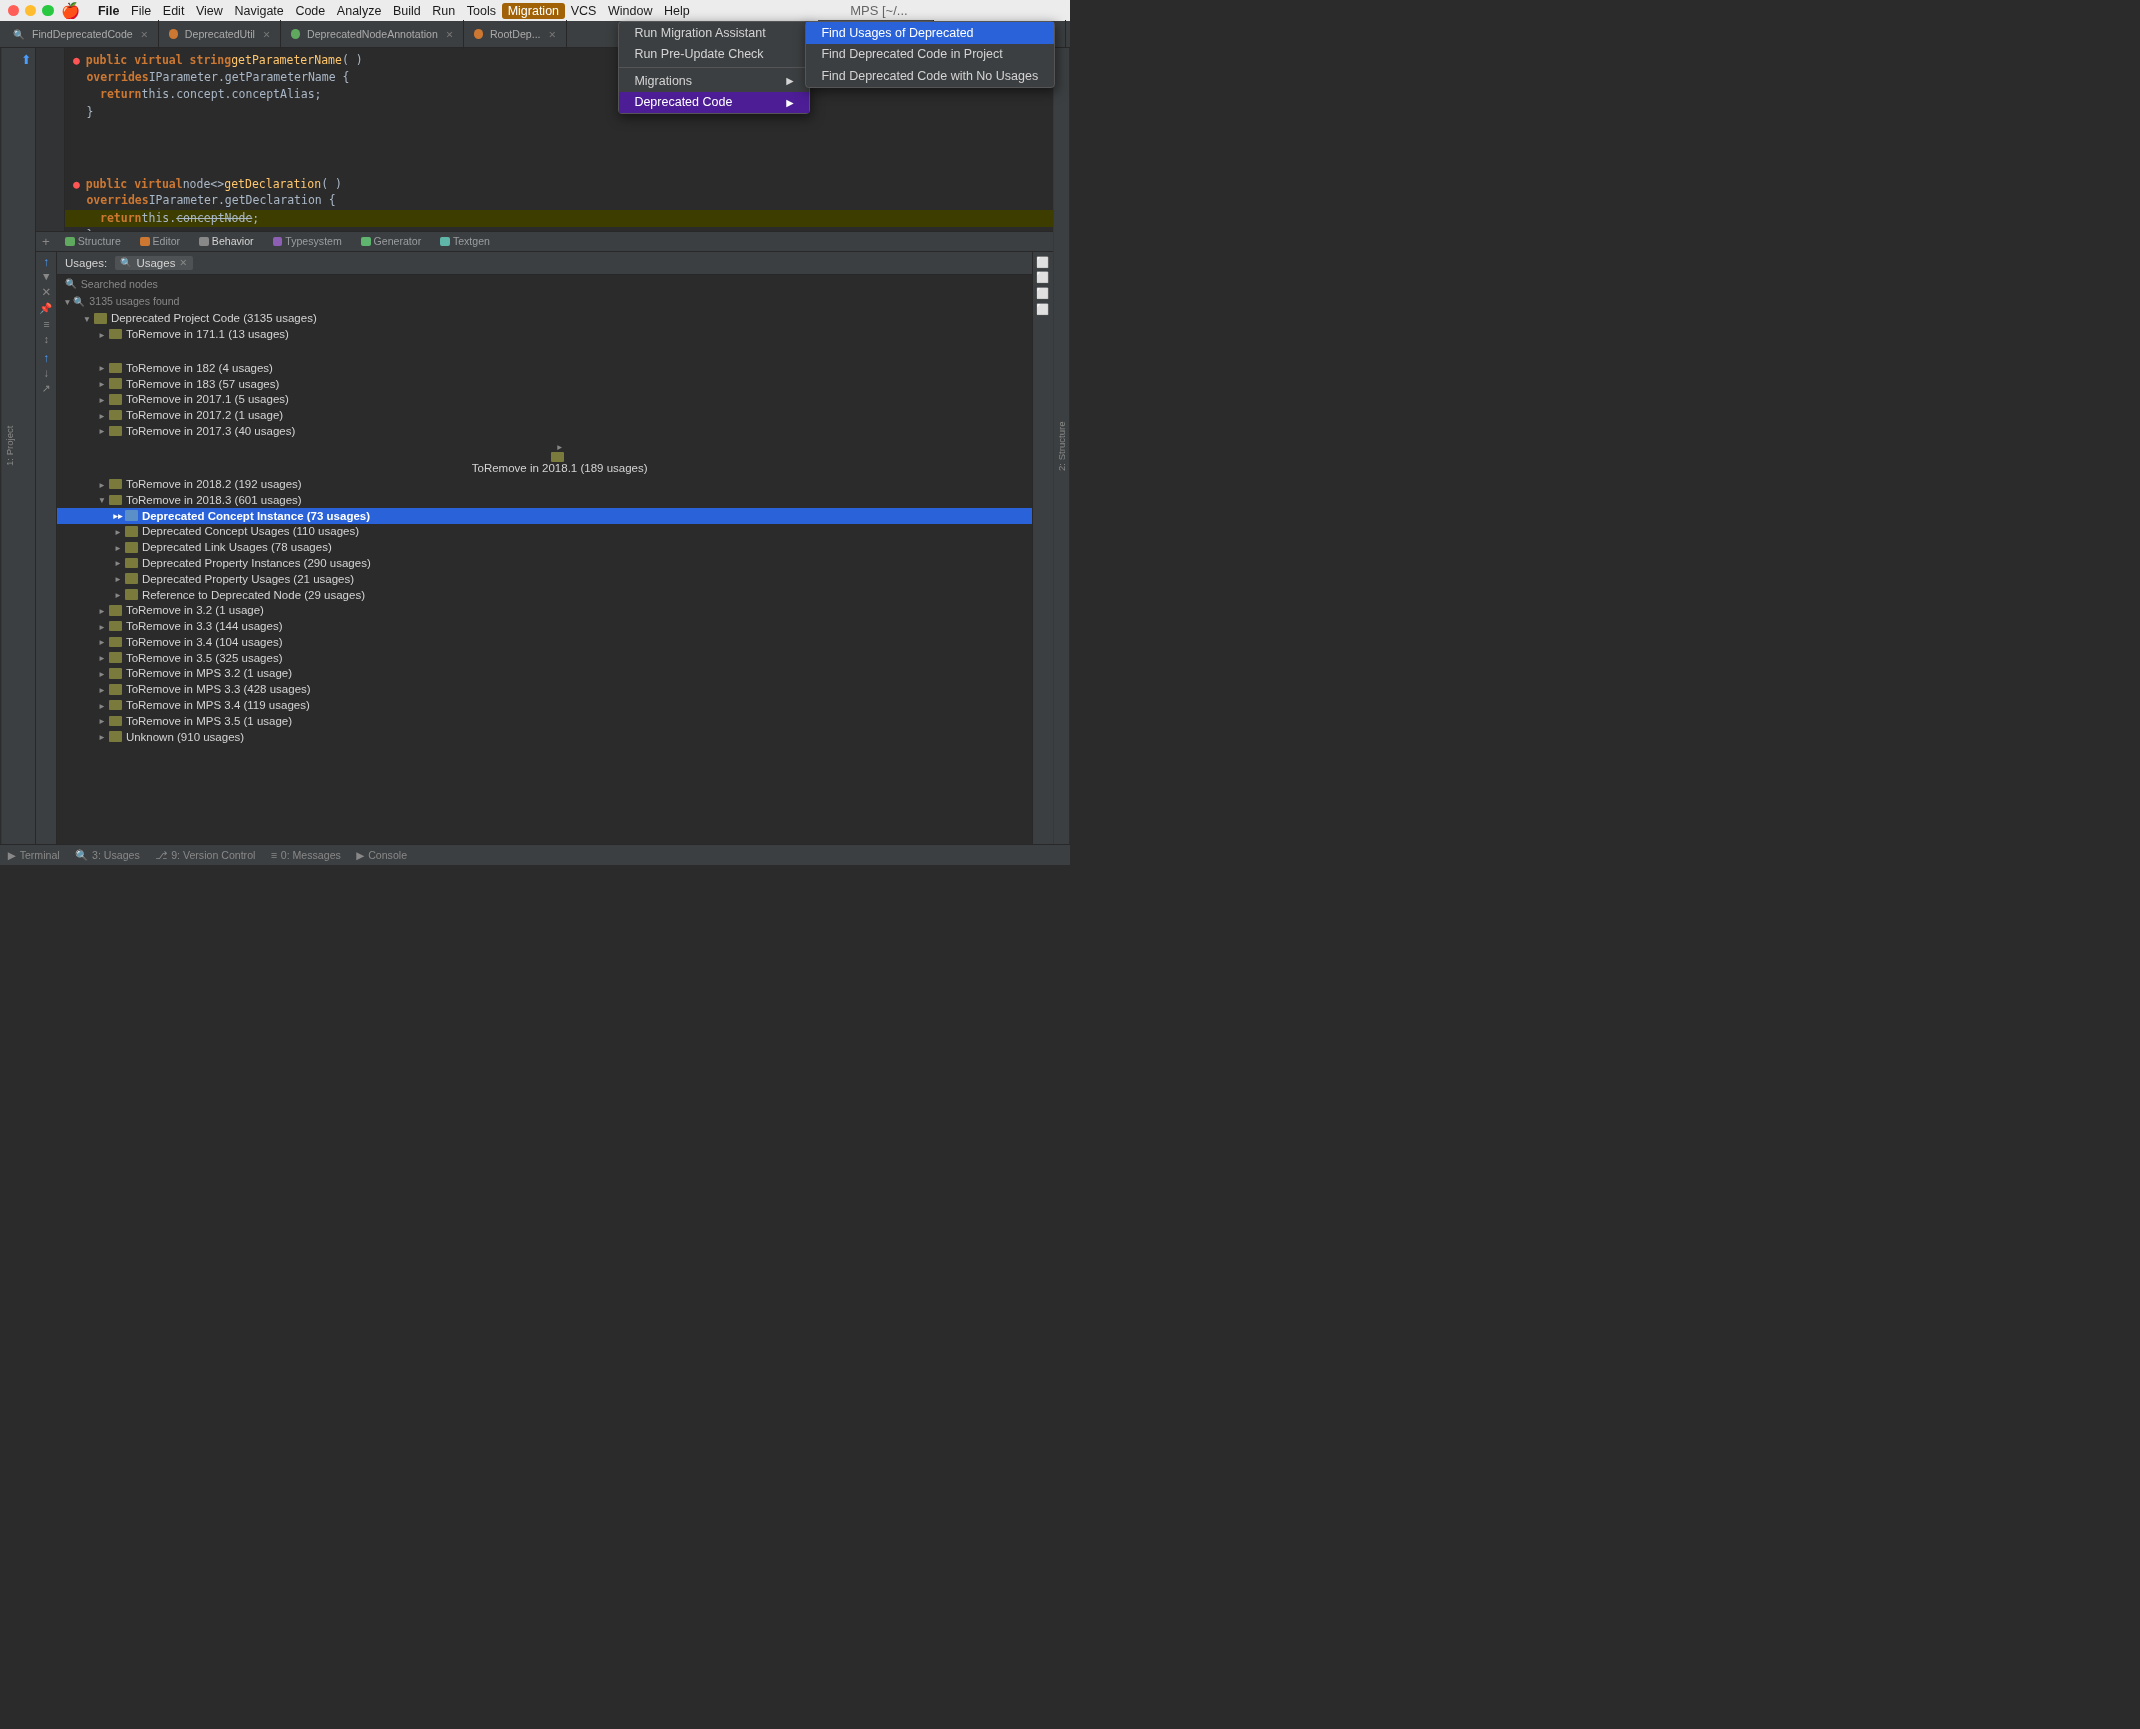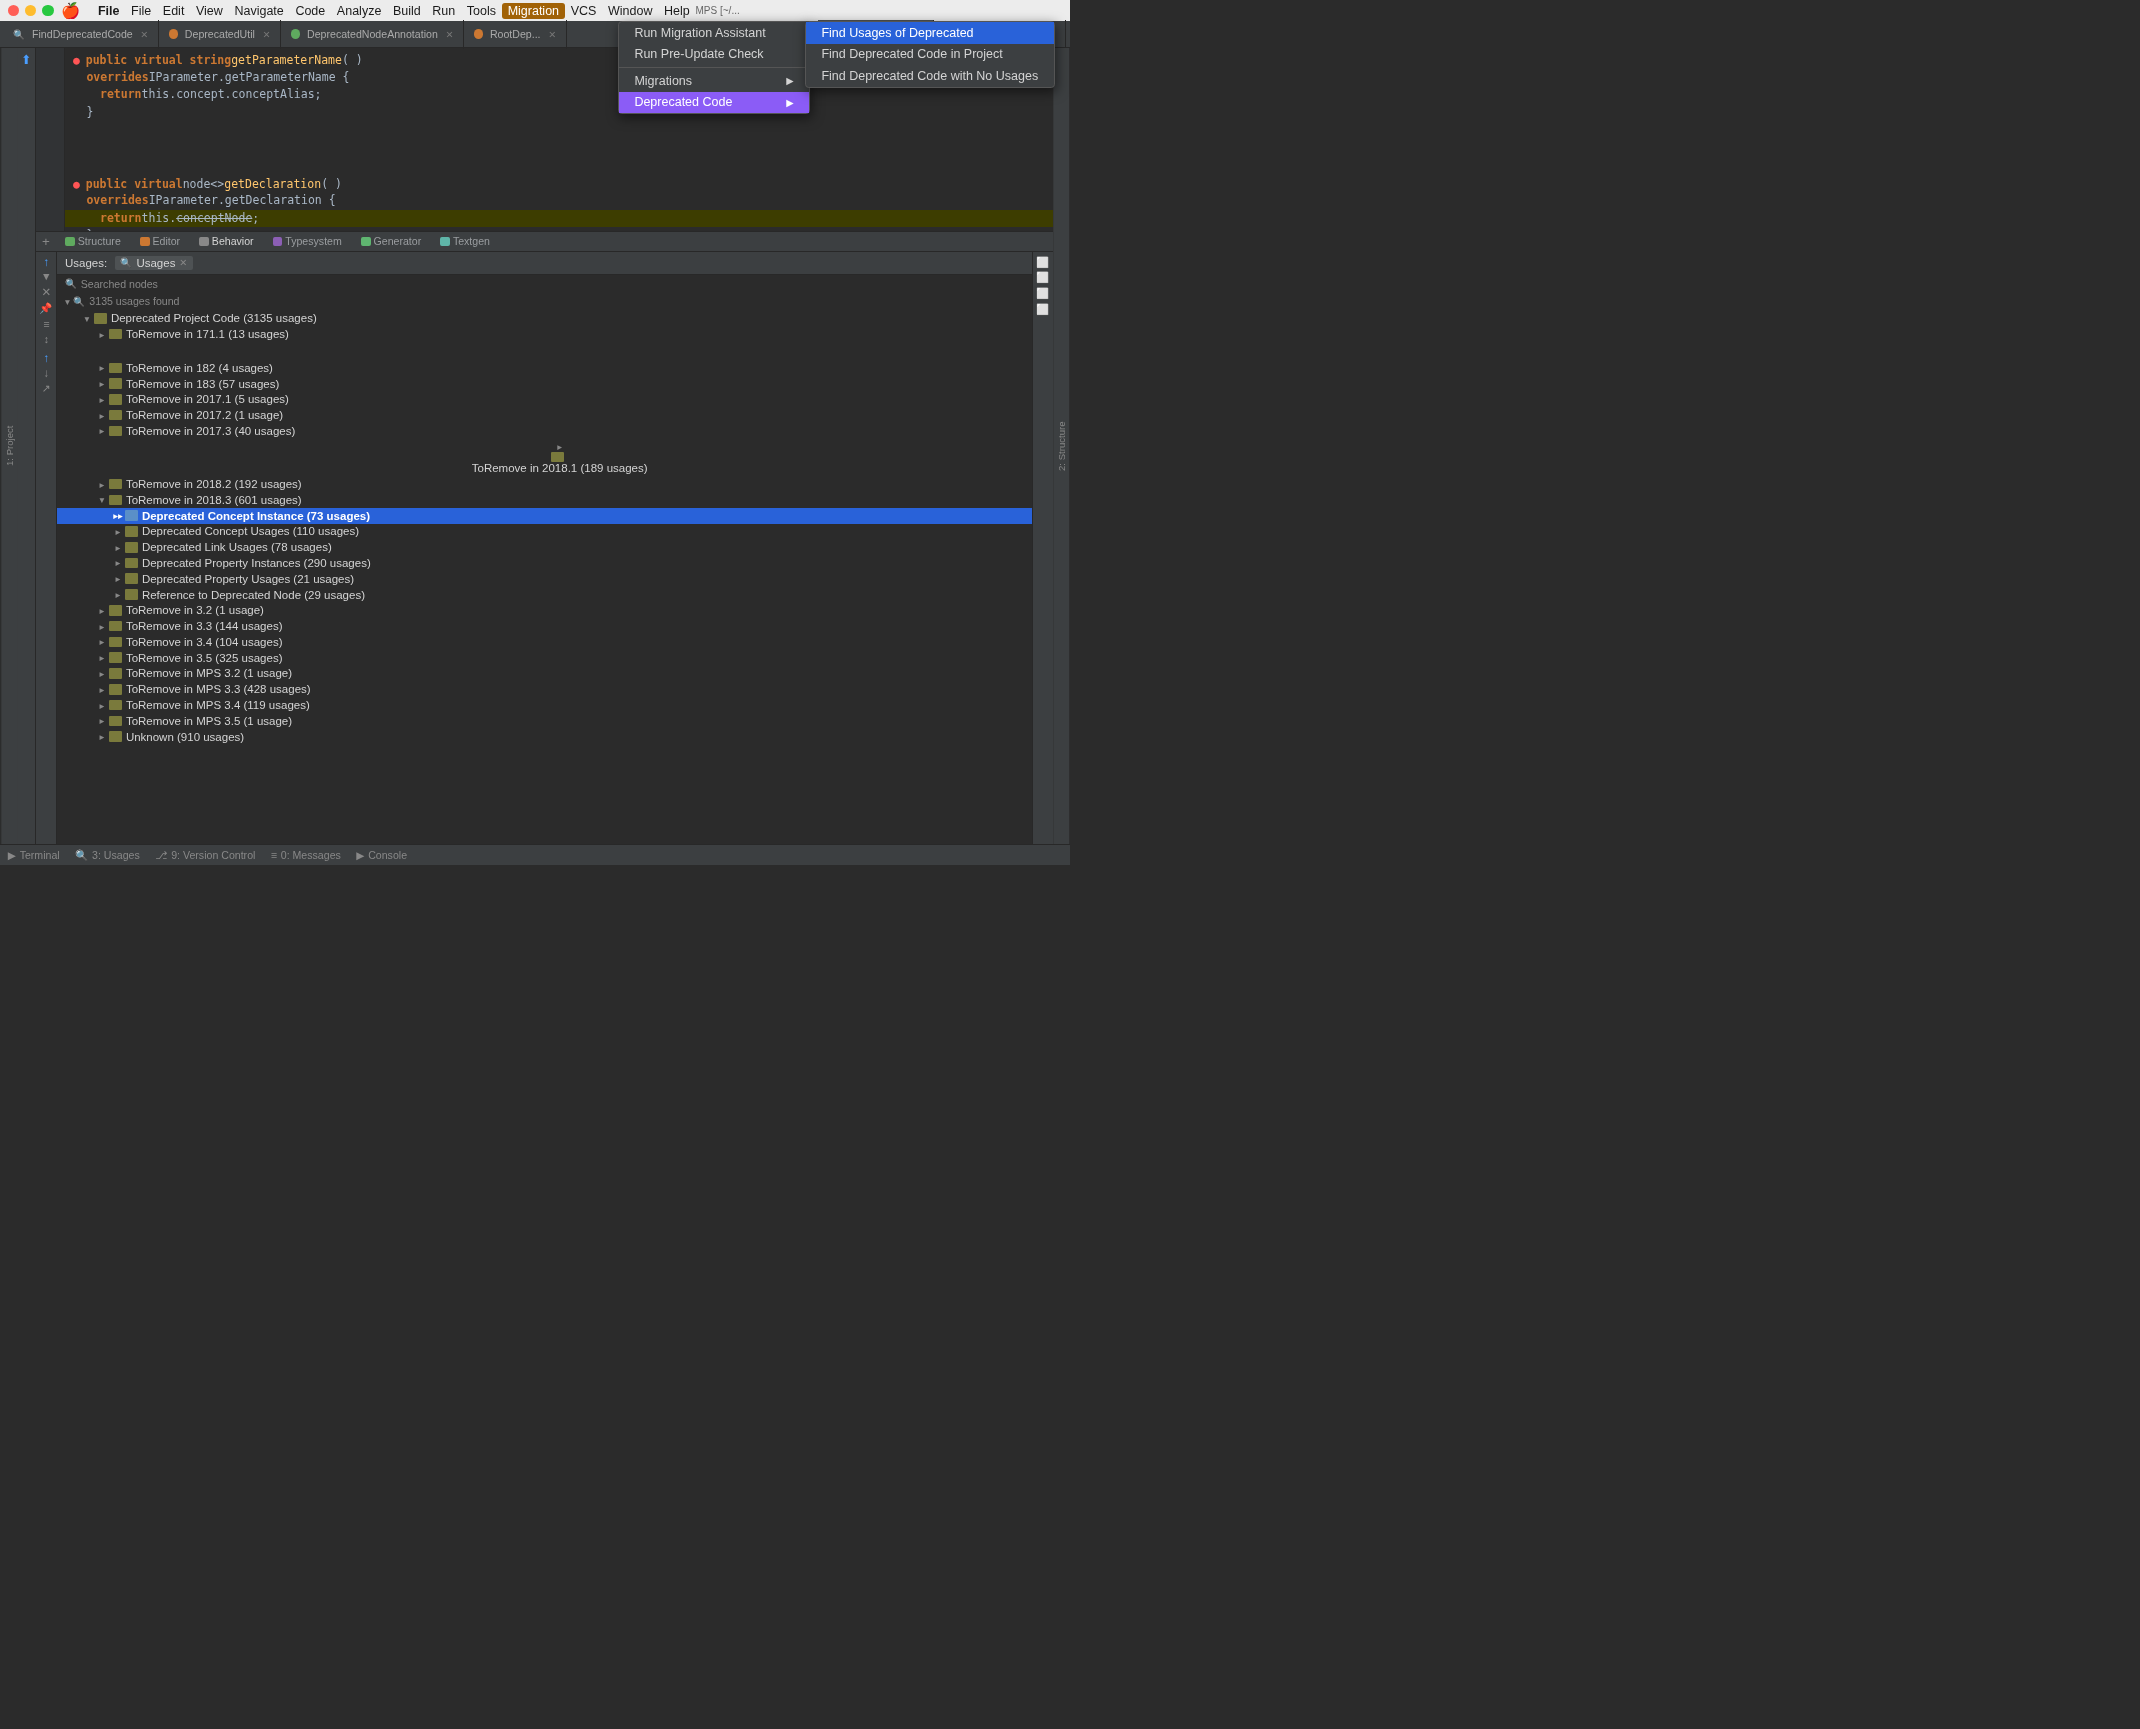--- a/index.html
+++ b/index.html
@@ -38,21 +38,21 @@
     .folder-icon { display: inline-block; width: 13.4px; height: 10.6px; background: #7a7a3c; border-radius: 1px; margin-right: 3.8px; flex-shrink: 0; }
     .folder-icon.blue { background: #3d6fa8; }
 
     
     #statusbar { display: flex; align-items: center; background: #3c3f41; height: 21px; padding: 0 7.7px; gap: 15.4px; border-top: 1px solid #282828; font-size: 10.6px; color: #888; }
     .statusbar-item { display: flex; align-items: center; gap: 3.8px; cursor: pointer; }
 
     
     #dropdown-migration { position: absolute; top: 21px; left: 618px; background: #3c3f41; border: 1px solid #555; border-radius: 3.8px; min-width: 192px; z-index: 100; box-shadow: 1.9px 3.8px 11.5px rgba(0,0,0,0.5); }
     .dropdown-item { padding: 3.8px 15.4px; font-size: 12.5px; color: #d4d4d4; cursor: pointer; display: flex; align-items: center; justify-content: space-between; }
-    .dropdown-item:hover, .dropdown-item.active { background: #8b5cf6; color: white; }
+    .dropdown-item:hover, .dropdown-item.active { background: #4c1d95; color: white; }
     .dropdown-separator { height: 1px; background: #555; margin: 1.9px 0; }
     .dropdown-arrow { font-size: 9.6px; }
 
     #dropdown-deprecated { position: absolute; top: 21px; left: 805px; background: #3c3f41; border: 1px solid #555; border-radius: 3.8px; min-width: 250px; z-index: 101; box-shadow: 1.9px 3.8px 11.5px rgba(0,0,0,0.5); }
     #dropdown-deprecated .dropdown-item.highlighted { background: #2962d9; color: white; }
 
     
     #titlebar { display: flex; align-items: center; background: #ececec; height: 21px; padding: 0 7.7px; }
 
     .code-wrapper { display: flex; height: 173px; overflow: hidden; }
@@ -87,21 +87,21 @@
     <span class="menu-item">Navigate</span>
     <span class="menu-item">Code</span>
     <span class="menu-item">Analyze</span>
     <span class="menu-item">Build</span>
     <span class="menu-item">Run</span>
     <span class="menu-item">Tools</span>
     <span class="menu-item active">Migration</span>
     <span class="menu-item">VCS</span>
     <span class="menu-item">Window</span>
     <span class="menu-item">Help</span>
-    <span style="flex:1; font-size:10px; color:#666;">MPS [~/...</span>
+    <span style="flex:1; text-align:center; font-size:13px; color:#666;">MPS [~/...</span>
   </div>
 </div>
 
 <div id="tabbar" style="display:flex; align-items:center; background:#3c3f41; height:27px; padding:0 3.8px; border-bottom:1px solid #282828; position:relative;">
 
   <div style="display:flex; align-items:center; flex:1; height:100%;">
     <div class="tab" style="font-size:10.6px; color:#aaa;">
       <span style="color:#3d9edd; font-size:9.6px; margin-right:2.9px;">🔍</span>
       <span>FindDeprecatedCode</span>
       <span class="tab-close">✕</span>

